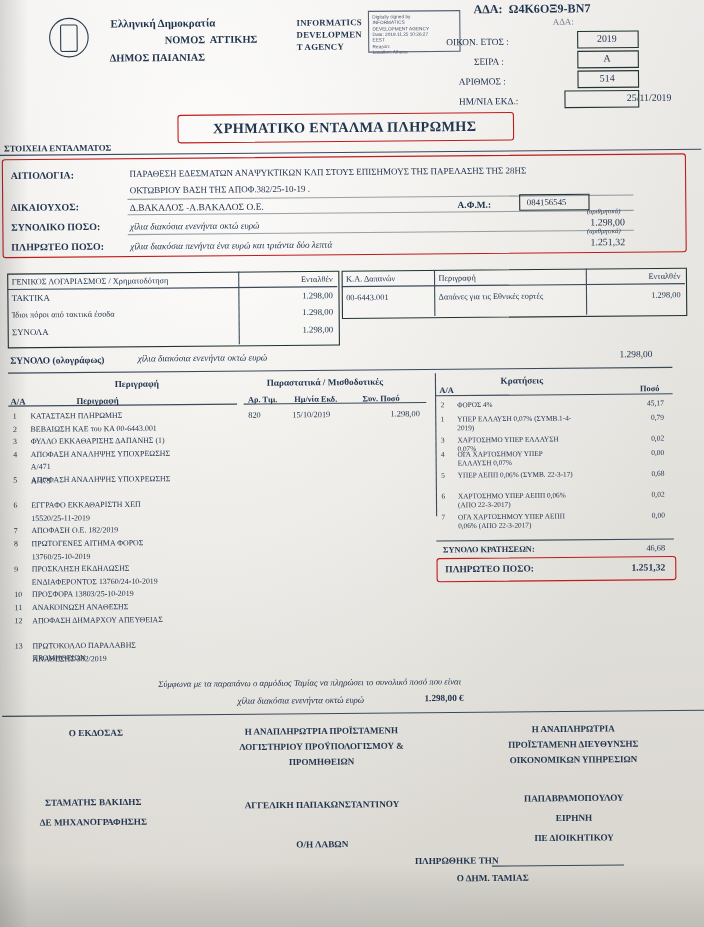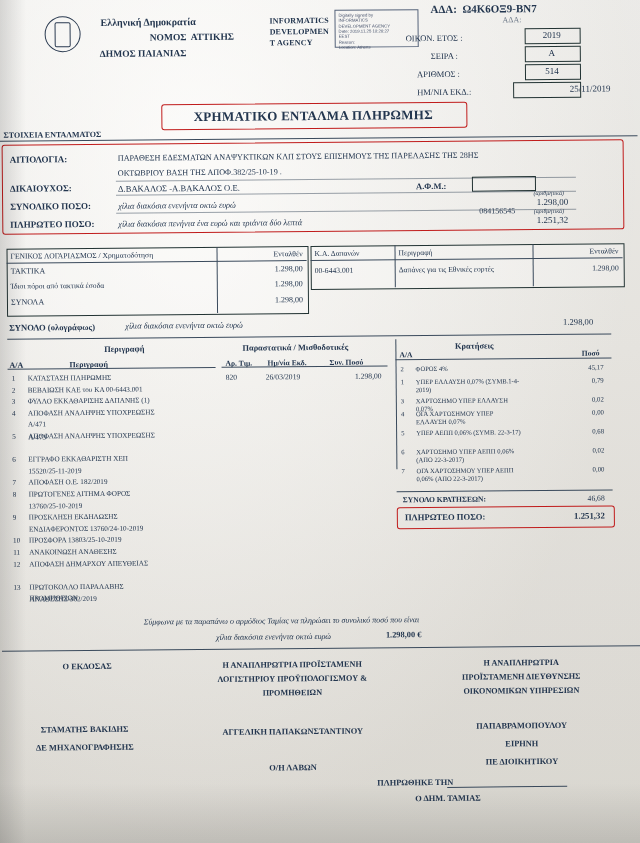--- a/index.html
+++ b/index.html
@@ -86,21 +86,21 @@
 
     <div class="txt b" style="left:12px;top:152px;font-size:9px;">ΑΙΤΙΟΛΟΓΙΑ:</div>
     <div class="txt" style="left:120px;top:152px;font-size:8.2px;">ΠΑΡΑΘΕΣΗ ΕΔΕΣΜΑΤΩΝ ΑΝΑΨΥΚΤΙΚΩΝ ΚΛΠ ΣΤΟΥΣ ΕΠΙΣΗΜΟΥΣ ΤΗΣ ΠΑΡΕΛΑΣΗΣ ΤΗΣ 28ΗΣ</div>
     <div class="txt" style="left:120px;top:167px;font-size:8.2px;">ΟΚΤΩΒΡΙΟΥ ΒΑΣΗ ΤΗΣ ΑΠΟΦ.382/25-10-19 .</div>
     <div class="line" style="left:118px;top:179px;width:460px;opacity:.5;"></div>
 
     <div class="txt b" style="left:12px;top:181px;font-size:9px;">ΔΙΚΑΙΟΥΧΟΣ:</div>
     <div class="txt" style="left:120px;top:182px;font-size:8.6px;">Δ.ΒΑΚΑΛΟΣ -Α.ΒΑΚΑΛΟΣ Ο.Ε.</div>
     <div class="txt b" style="left:418px;top:182px;font-size:8.5px;">Α.Φ.Μ.:</div>
     <div class="bx" style="left:474px;top:178px;width:62px;height:13px;"></div>
-    <div class="txt c" style="left:474px;top:181px;width:50px;font-size:8px;margin-top:27px;">084156545</div>
+    <div class="txt c" style="left:474px;top:181px;width:50px;font-size:8px;">084156545</div>
     <div class="line" style="left:118px;top:193px;width:460px;opacity:.5;"></div>
 
     <div class="txt italic sm r" style="left:466px;top:192px;width:100px;">(αριθμητικά)</div>
     <div class="txt b" style="left:12px;top:199px;font-size:9px;">ΣΥΝΟΛΙΚΟ ΠΟΣΟ:</div>
     <div class="txt italic" style="left:120px;top:200px;font-size:8.4px;">χίλια διακόσια ενενήντα οκτώ ευρώ</div>
     <div class="txt r" style="left:500px;top:199px;width:70px;font-size:9px;">1.298,00</div>
     <div class="line" style="left:118px;top:211px;width:460px;opacity:.5;"></div>
 
     <div class="txt italic sm r" style="left:466px;top:210px;width:100px;">(αριθμητικά)</div>
     <div class="txt b" style="left:12px;top:217px;font-size:9px;">ΠΛΗΡΩΤΕΟ ΠΟΣΟ:</div>
@@ -190,21 +190,21 @@
         <div class="txt" style="left: 28px; top: 557.6px; font-size: 7.2px;">ΑΠΟΦΑΣΗ ΔΗΜΑΡΧΟΥ ΑΠΕΥΘΕΙΑΣ</div>
         <div class="txt" style="left: 12px; top: 569.2px; font-size: 7.2px;"></div>
         <div class="txt" style="left: 28px; top: 593px; font-size: 7.2px;">ΑΝΑΘΕΣΗΣ 382/2019</div>
         <div class="txt" style="left: 12px; top: 580.8px; font-size: 7.2px;">13</div>
         <div class="txt" style="left: 28px; top: 580.8px; font-size: 7.2px;">ΠΡΩΤΟΚΟΛΛΟ ΠΑΡΑΛΑΒΗΣ</div>
         <div class="txt" style="left: 12px; top: 592.4px; font-size: 7.2px;"></div>
         <div class="txt" style="left: 28px; top: 592.4px; font-size: 7.2px;">ΠΡΟΜΗΘΕΙΩΝ</div>
       </div>
 
     <div class="txt" style="left:226px;top:372px;font-size:7.6px;">820</div>
-    <div class="txt" style="left:266px;top:372px;font-size:7.6px;">26/03/2019</div>
+    <div class="txt" style="left:266px;top:372px;font-size:7.6px;">15/10/2019</div>
     <div class="txt r" style="left:320px;top:372px;width:62px;font-size:7.6px;">1.298,00</div>
 
     <div id="deductions-list">
         <div class="txt" style="left: 401px; top: 366px; font-size: 6.6px;">2</div>
         <div class="txt" style="left: 416px; top: 366px; font-size: 6.6px; width: 106px; white-space: normal; line-height: 1.25;">ΦΟΡΟΣ 4%</div>
         <div class="txt r" style="left: 526px; top: 366px; width: 78px; font-size: 6.8px;">45,17</div>
         <div class="txt" style="left: 401px; top: 379px; font-size: 6.6px;">1</div>
         <div class="txt" style="left: 416px; top: 379px; font-size: 6.6px; width: 106px; white-space: normal; line-height: 1.25;">ΥΠΕΡ ΕΛΛΑΥΣΗ 0,07% (ΣΥΜΒ.1-4-2019)</div>
         <div class="txt r" style="left: 526px; top: 379px; width: 78px; font-size: 6.8px;">0,79</div>
         <div class="txt" style="left: 401px; top: 398px; font-size: 6.6px;">3</div>

